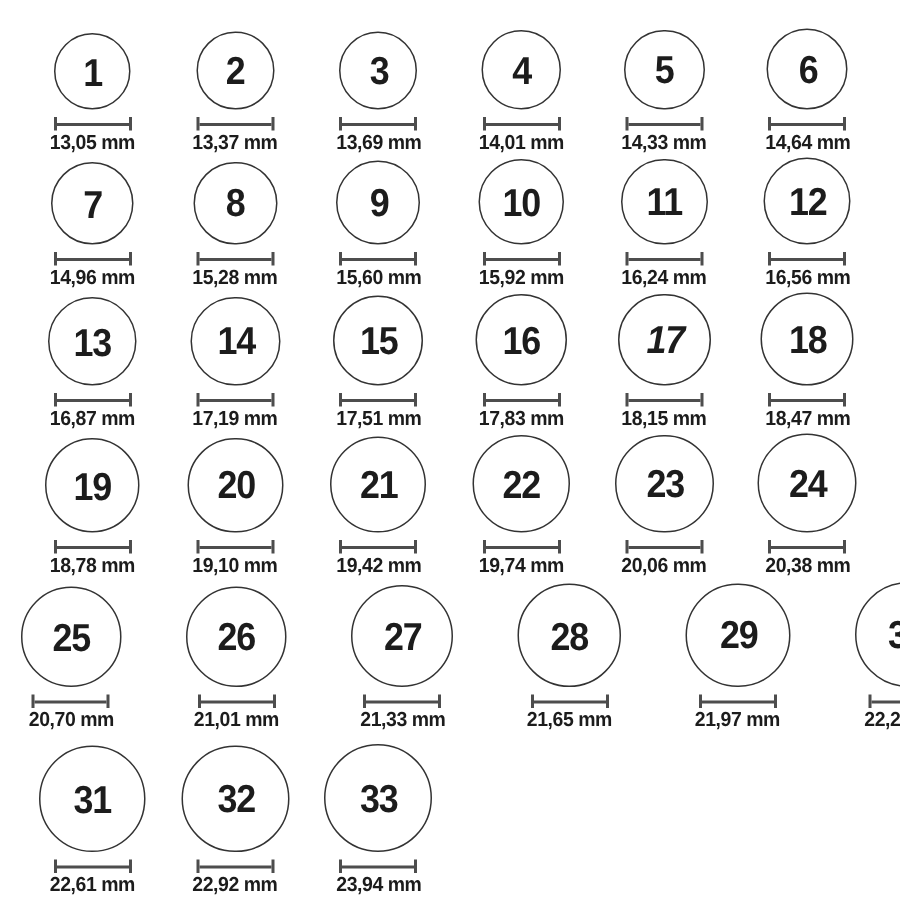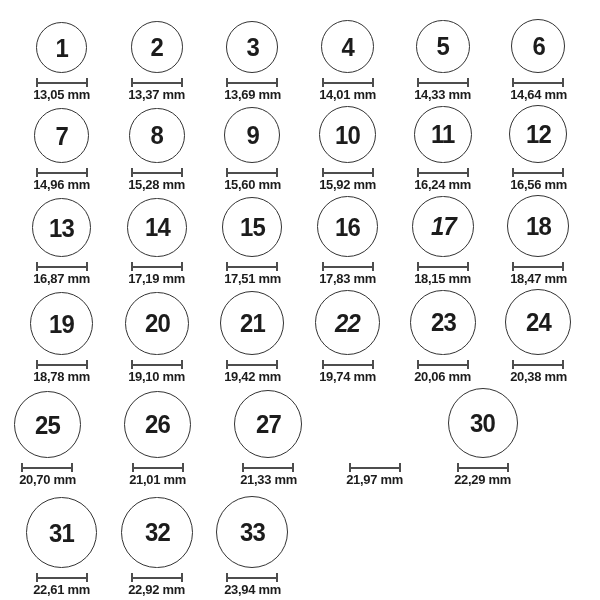--- a/index.html
+++ b/index.html
@@ -271,21 +271,21 @@
       <div class="cell">
         <div class="circle" style="width: 64.2px; height: 64.2px;">
           <span class="num">21</span>
         </div>
         <div class="ruler">
           <div class="ruler-line"></div>
         </div>
         <div class="label">19,42 mm</div>
       </div>
       <div class="cell">
-        <div class="circle" style="width: 64.9px; height: 64.9px; font-style: italic;">
+        <div class="circle" style="width: 64.9px; height: 64.9px;">
           <span class="num">22</span>
         </div>
         <div class="ruler">
           <div class="ruler-line"></div>
         </div>
         <div class="label">19,74 mm</div>
       </div>
       <div class="cell">
         <div class="circle" style="width: 65.5px; height: 65.5px;">
           <span class="num">23</span>
@@ -327,20 +327,32 @@
       <div class="cell">
         <div class="circle" style="width: 68.2px; height: 68.2px;">
           <span class="num">27</span>
         </div>
         <div class="ruler">
           <div class="ruler-line"></div>
         </div>
         <div class="label">21,33 mm</div>
       </div>
       <div class="cell">
+        <div class="circle" style="width: 68.8px; height: 68.8px;">
+          <span class="num">28</span>
+        </div>
+        <div class="ruler">
+          <div class="ruler-line"></div>
+        </div>
+        <div class="label">21,65 mm</div>
+      </div>
+      <div class="cell">
+        <div class="circle" style="width: 69.5px; height: 69.5px;">
+          <span class="num">29</span>
+        </div>
         <div class="ruler">
           <div class="ruler-line"></div>
         </div>
         <div class="label">21,97 mm</div>
       </div>
       <div class="cell">
         <div class="circle" style="width: 70.1px; height: 70.1px;">
           <span class="num">30</span>
         </div>
         <div class="ruler">

